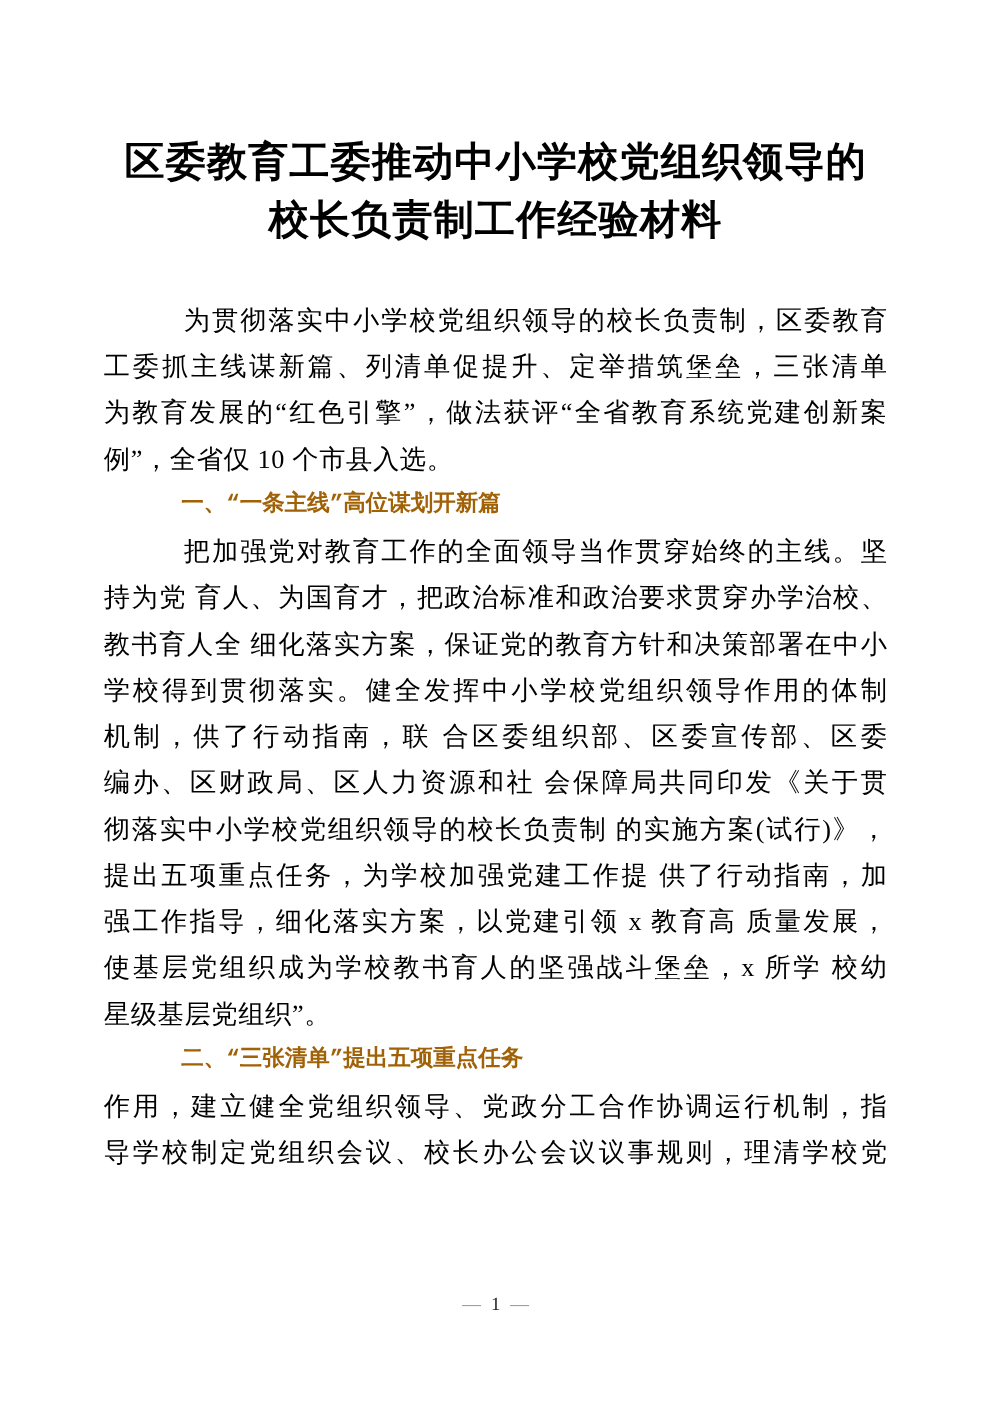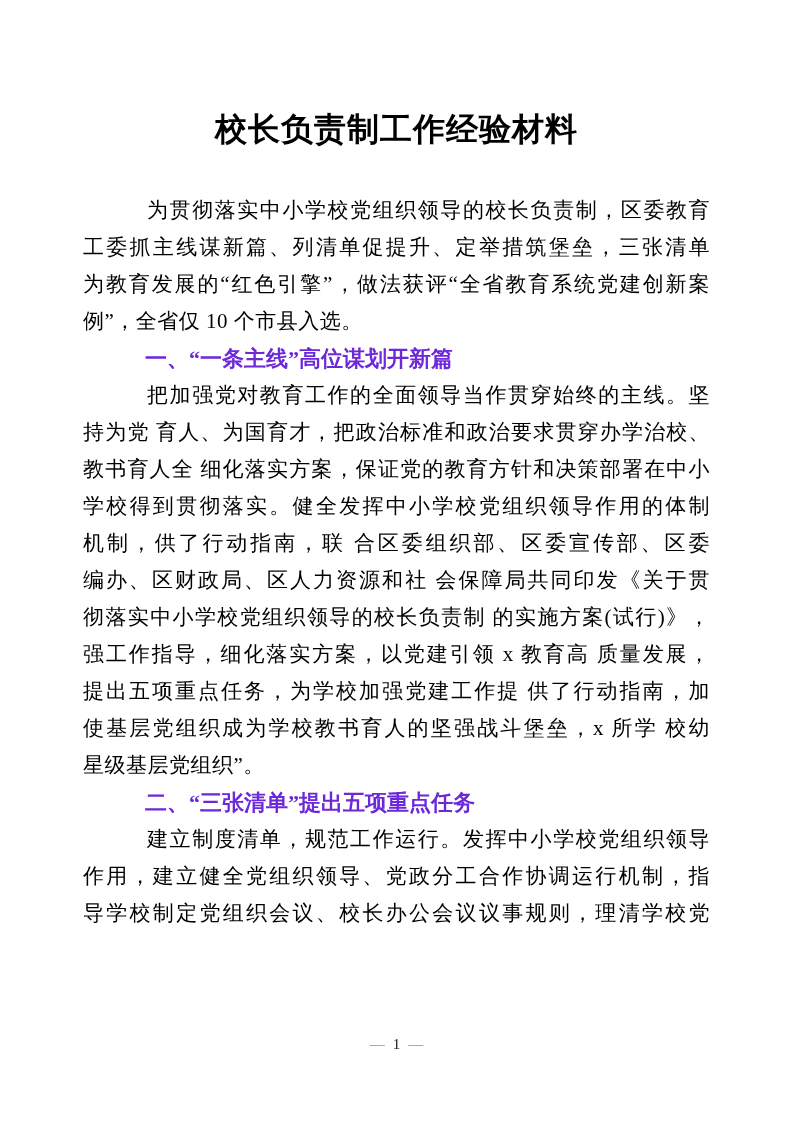--- a/index.html
+++ b/index.html
@@ -31,44 +31,45 @@
     font-size: 21px;
     line-height: 37px;
     letter-spacing: 0.5px;
     text-align: justify;
     text-align-last: justify;
     color: #000000;
   }
   .line.first { text-indent: 64px; }
   .line.end { text-align-last: left; }
   .heading {
-    font-family: Liberation Serif, serif;
+    font-family: Liberation Mono, monospace;
     font-weight: bold;
-    font-size: 22px;
+    font-size: 18px;
     line-height: 37px;
     text-indent: 62px;
     text-align: left;
-    color: #6d28d9;
+    color: #a16207;
   }
   .footer {
     position: absolute;
     left: 0; right: 0; top: 1035px;
     text-align: center;
     font-size: 15px;
     line-height: 18px;
   }
   .footer .dash { color: #8f8f8f; letter-spacing: 0; }
   .footer .num { color: #1a1a1a; margin: 0 8px; }
 </style>
 </head>
 <body>
 
 <div class="page">
 
   <div class="doc-title">
+    <div>区委教育工委推动中小学校党组织领导的</div>
     <div>校长负责制工作经验材料</div>
   </div>
 
   <div class="content">
 
     <div class="para">
       <div class="line first">为贯彻落实中小学校党组织领导的校长负责制，区委教育</div>
       <div class="line">工委抓主线谋新篇、列清单促提升、定举措筑堡垒，三张清单</div>
       <div class="line">为教育发展的“红色引擎”，做法获评“全省教育系统党建创新案</div>
       <div class="line end">例”，全省仅 10 个市县入选。</div>
@@ -77,30 +78,29 @@
     <div class="heading">一、“一条主线”高位谋划开新篇</div>
 
     <div class="para">
       <div class="line first">把加强党对教育工作的全面领导当作贯穿始终的主线。坚</div>
       <div class="line">持为党 育人、为国育才，把政治标准和政治要求贯穿办学治校、</div>
       <div class="line">教书育人全 细化落实方案，保证党的教育方针和决策部署在中小</div>
       <div class="line">学校得到贯彻落实。健全发挥中小学校党组织领导作用的体制</div>
       <div class="line">机制，供了行动指南，联 合区委组织部、区委宣传部、区委</div>
       <div class="line">编办、区财政局、区人力资源和社 会保障局共同印发《关于贯</div>
       <div class="line">彻落实中小学校党组织领导的校长负责制 的实施方案(试行)》，</div>
+      <div class="line">提出五项重点任务，为学校加强党建工作提 供了行动指南，加</div>
       <div class="line">强工作指导，细化落实方案，以党建引领 x 教育高 质量发展，</div>
-      <div class="line">提出五项重点任务，为学校加强党建工作提 供了行动指南，加</div>
       <div class="line">使基层党组织成为学校教书育人的坚强战斗堡垒，x 所学 校幼</div>
       <div class="line end">星级基层党组织”。</div>
     </div>
 
     <div class="heading">二、“三张清单”提出五项重点任务</div>
 
     <div class="para">
-      <div class="line first">建立制度清单，规范工作运行。发挥中小学校党组织领导</div>
       <div class="line">作用，建立健全党组织领导、党政分工合作协调运行机制，指</div>
       <div class="line">导学校制定党组织会议、校长办公会议议事规则，理清学校党</div>
     </div>
 
   </div>
 
   <div class="footer">
     <span class="dash">—</span><span class="num">1</span><span class="dash">—</span>
   </div>
 

